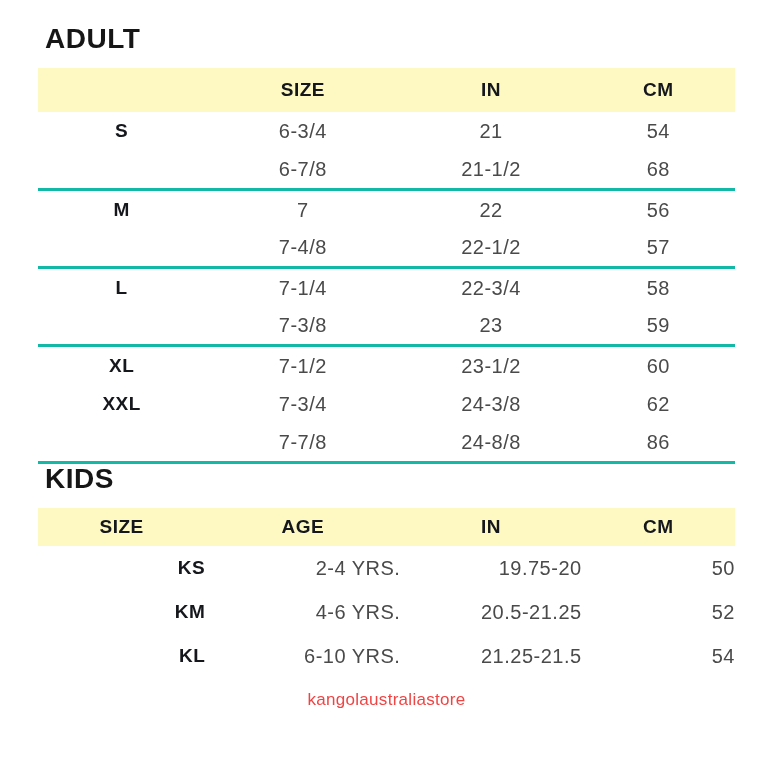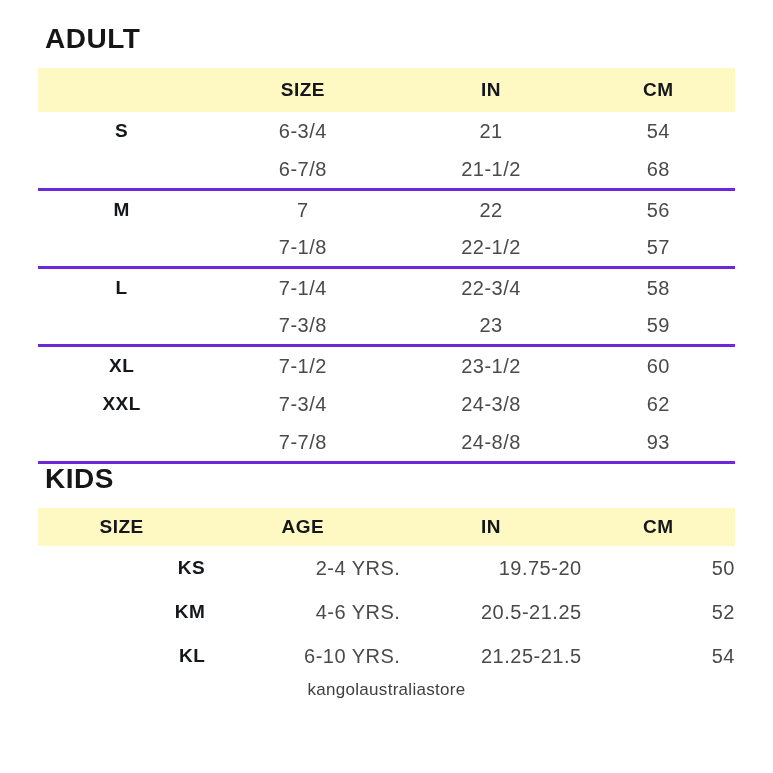--- a/index.html
+++ b/index.html
@@ -58,28 +58,28 @@
   }
   .adult-table tbody td { height: 39px; }
   .kids-table tbody td  { height: 44px; text-align: right; }
   td.rowlabel {
     font-size: 19px;
     font-weight: 700;
     color: #15171c;
     letter-spacing: 0.5px;
   }
   tr.group-end td {
-    border-bottom: 3px solid #6d28d9;
+    border-bottom: 3px solid #14b8a6;
   }
   .watermark {
     text-align: center;
     font-size: 17px;
-    color: #404040;
+    color: #ef4444;
     letter-spacing: 0.3px;
-    margin-top: 2px;
+    margin-top: 12px;
   }
 </style>
 </head>
 <body>
 
 <div class="wrap">
 
   <h2 class="section-title">ADULT</h2>
 
   <table class="adult-table">
@@ -111,21 +111,21 @@
           <td>68</td>
         </tr>
         <tr>
           <td class="rowlabel">M</td>
           <td>7</td>
           <td>22</td>
           <td>56</td>
         </tr>
         <tr class="group-end">
           <td class="rowlabel"></td>
-          <td>7-1/8</td>
+          <td>7-4/8</td>
           <td>22-1/2</td>
           <td>57</td>
         </tr>
         <tr>
           <td class="rowlabel">L</td>
           <td>7-1/4</td>
           <td>22-3/4</td>
           <td>58</td>
         </tr>
         <tr class="group-end">
@@ -143,21 +143,21 @@
         <tr>
           <td class="rowlabel">XXL</td>
           <td>7-3/4</td>
           <td>24-3/8</td>
           <td>62</td>
         </tr>
         <tr class="group-end">
           <td class="rowlabel"></td>
           <td>7-7/8</td>
           <td>24-8/8</td>
-          <td>93</td>
+          <td>86</td>
         </tr>
       </tbody>
   </table>
 
   <h2 class="section-title kids-title">KIDS</h2>
 
   <table class="kids-table">
     <colgroup>
         <col class="c1">
         <col class="c2">

